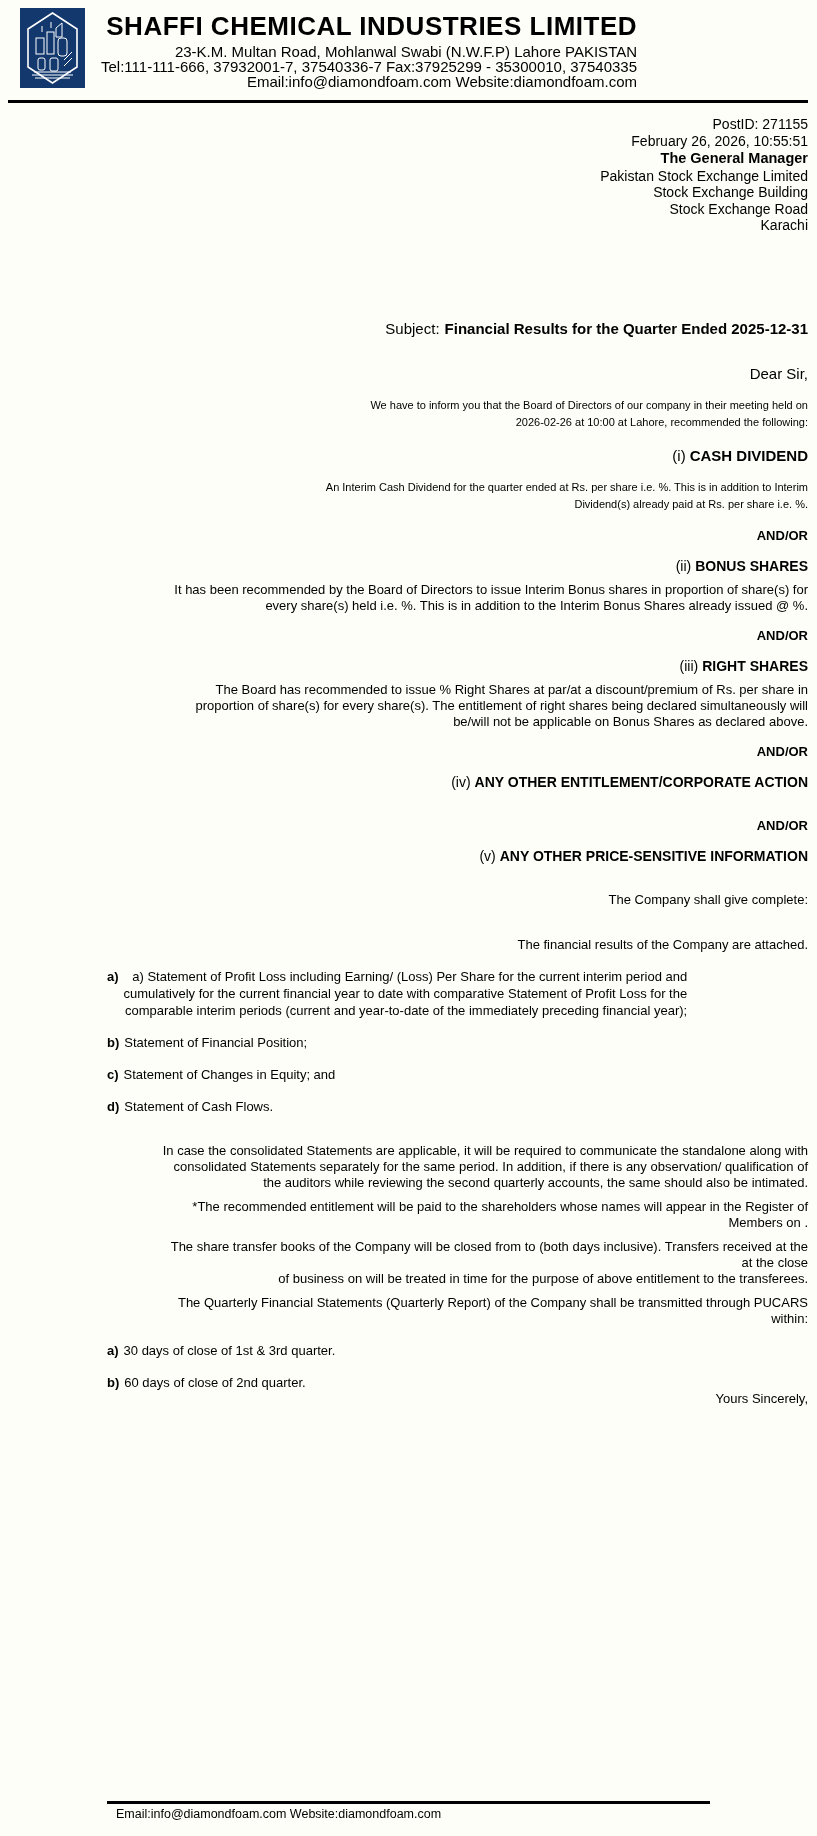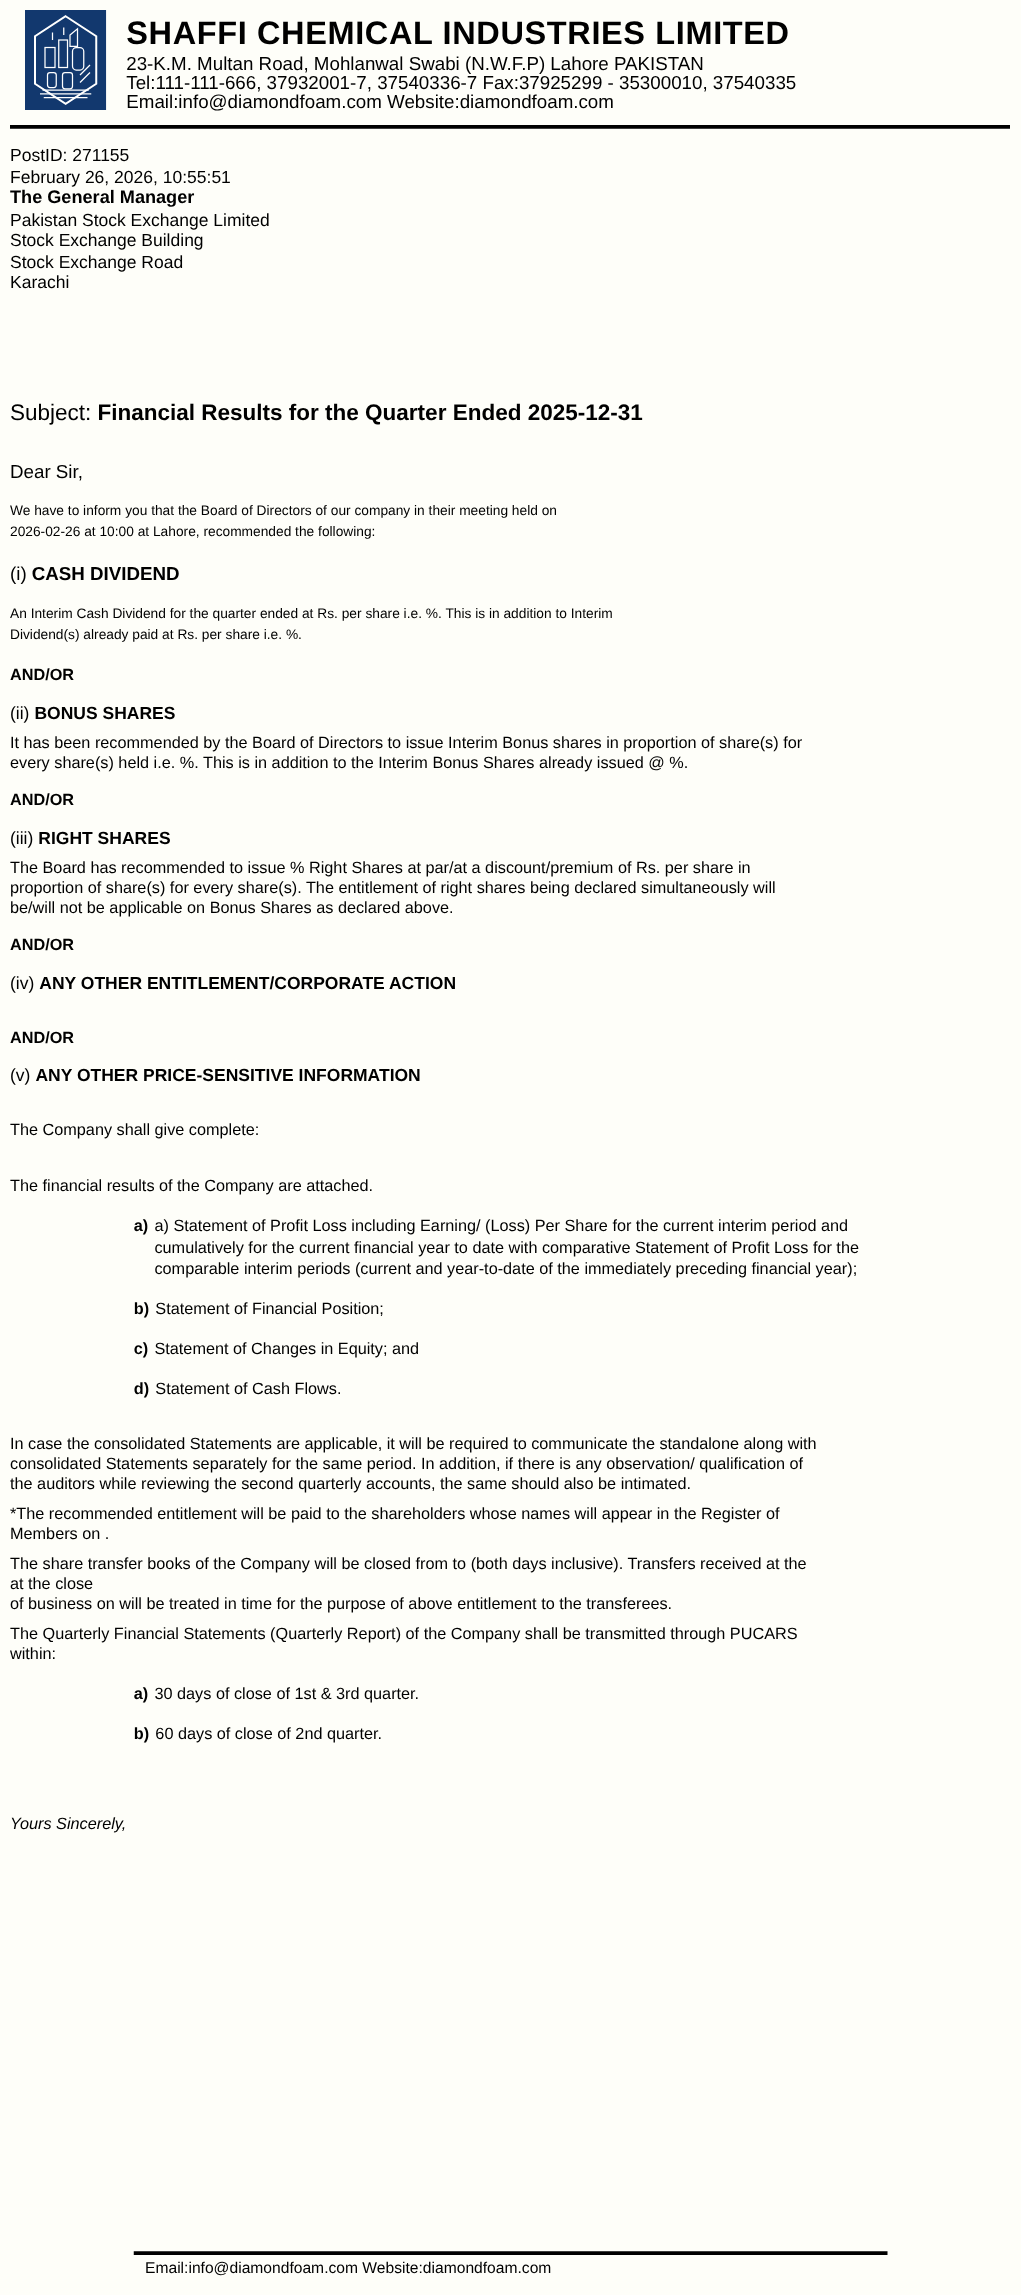--- a/index.html
+++ b/index.html
@@ -1,52 +1,53 @@
 <!DOCTYPE html>
 <html><head>
 <meta charset="utf-8">
 <style>
   html,body { margin:0; padding:0; background:#ffffff; }
   .page {
     position:relative; width:817px; height:1836px; margin:0;
     background:#fefef9; color:#000;
     font-family:"Liberation Sans","DejaVu Sans",sans-serif;
     overflow:hidden;
+    text-align:right;
   }
   
   .letterhead { display:flex; align-items:flex-start; padding:8px 0 0 20px; }
   .logo-box { width:65px; height:80px; flex:0 0 65px; }
   .head-text { margin-left:16px; padding-top:4px; }
   .company-name {
     font-size:26px; font-weight:bold; margin:0 0 4px 0; line-height:28px;
     font-family:"Liberation Sans",sans-serif; letter-spacing:0.5px;
   }
   .head-line { font-size:15px; line-height:15px; }
   .rule { height:3px; background:#000; width:800px; margin:11px 0 0 8px; }
   
   .body { padding:0 9px 0 8px; }
   .meta { margin-top:13px; font-size:14px; line-height:17px; }
   .recipient { font-size:14px; line-height:16.5px; }
   .recipient .name { font-weight:bold; font-size:14.5px; margin-bottom:1px; }
-  .subject { margin-top:86px; font-size:18px; }
+  .subject { margin-top:86px; font-size:15px; }
   .subject .lbl { margin-right:5px; }
   .salutation { margin-top:28px; font-size:15px; }
   .para-lg { font-size:11px; line-height:17.5px; white-space:pre-line; margin-top:15px; }
   .para { font-size:13px; line-height:16px; white-space:pre-line; margin-top:8px; }
   .sech { font-size:14px; margin-top:15px; }
   .sech .pfx { margin-right:4px; }
   .sech-lg { font-size:15px; }
   .andor { font-size:13px; font-weight:bold; margin-top:14px; }
   .mt-lg { margin-top:28px; }
   .mt-xl { margin-top:29px; }
   .list { margin-top:15px; }
   .li { display:flex; margin-left:99px; margin-top:15px; font-size:13px; line-height:17px; }
   .li .marker { font-weight:bold; margin-right:5px; white-space:nowrap; }
   .li .litext { white-space:pre-line; max-width:660px; }
-  .closing { margin-top:56px; font-size:13px;font-style:italic; }
+  .closing { font-size:13px; }
   
   .footer-rule { position:absolute; left:107px; top:1801px; width:603px; height:3px; background:#000; }
   .footer-text { position:absolute; left:116px; top:1807px; font-size:12.5px; }
 </style>
 </head>
 <body>
 
 <div class="page">
 
   <div class="letterhead">

